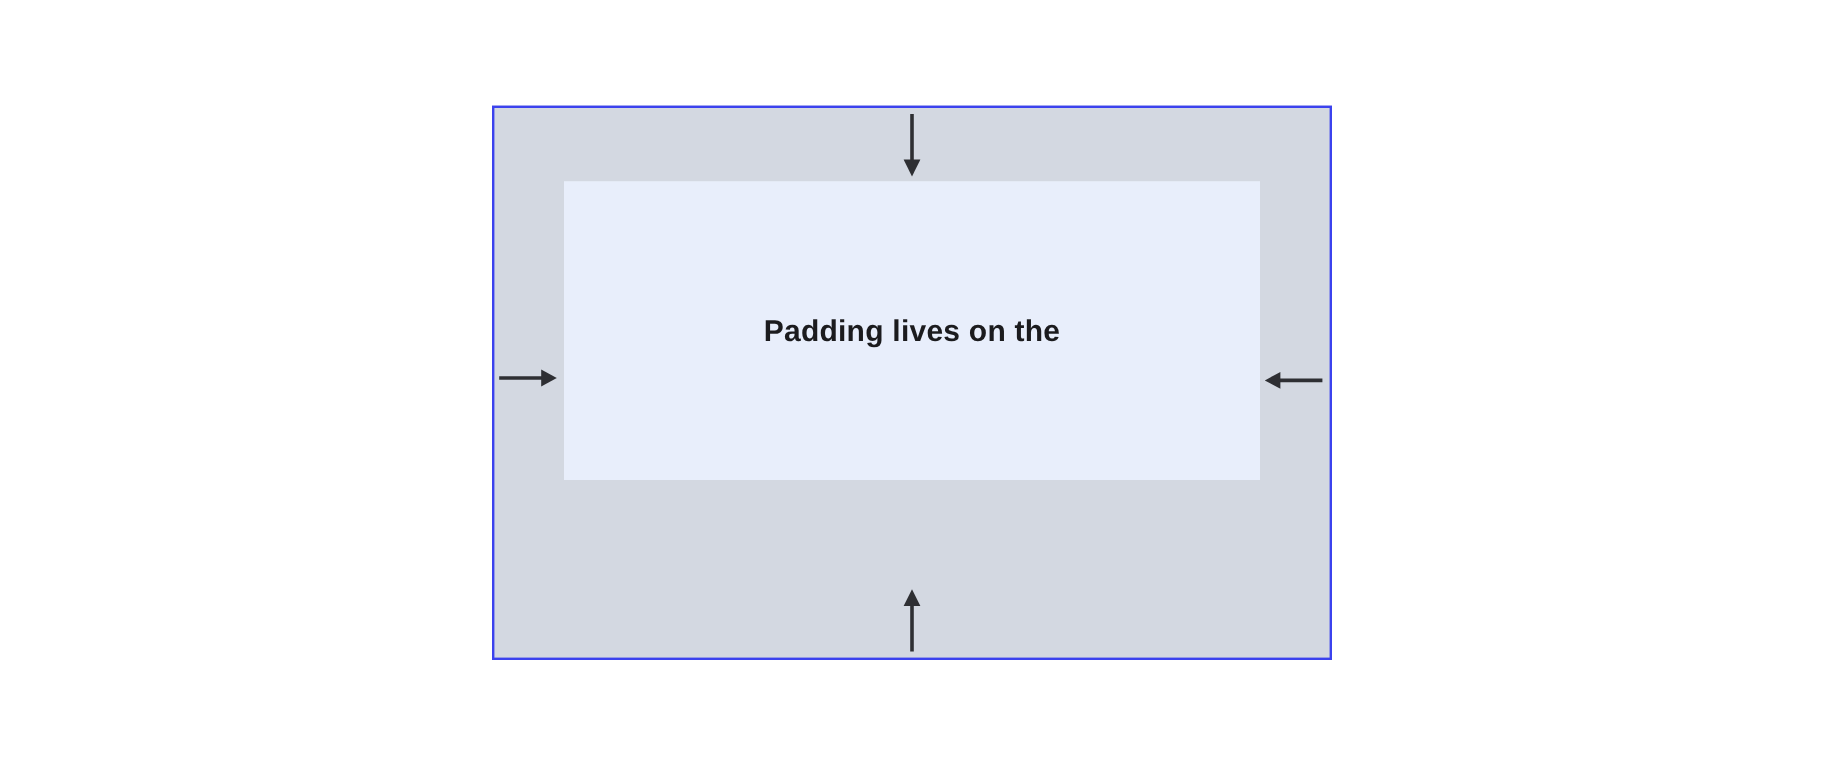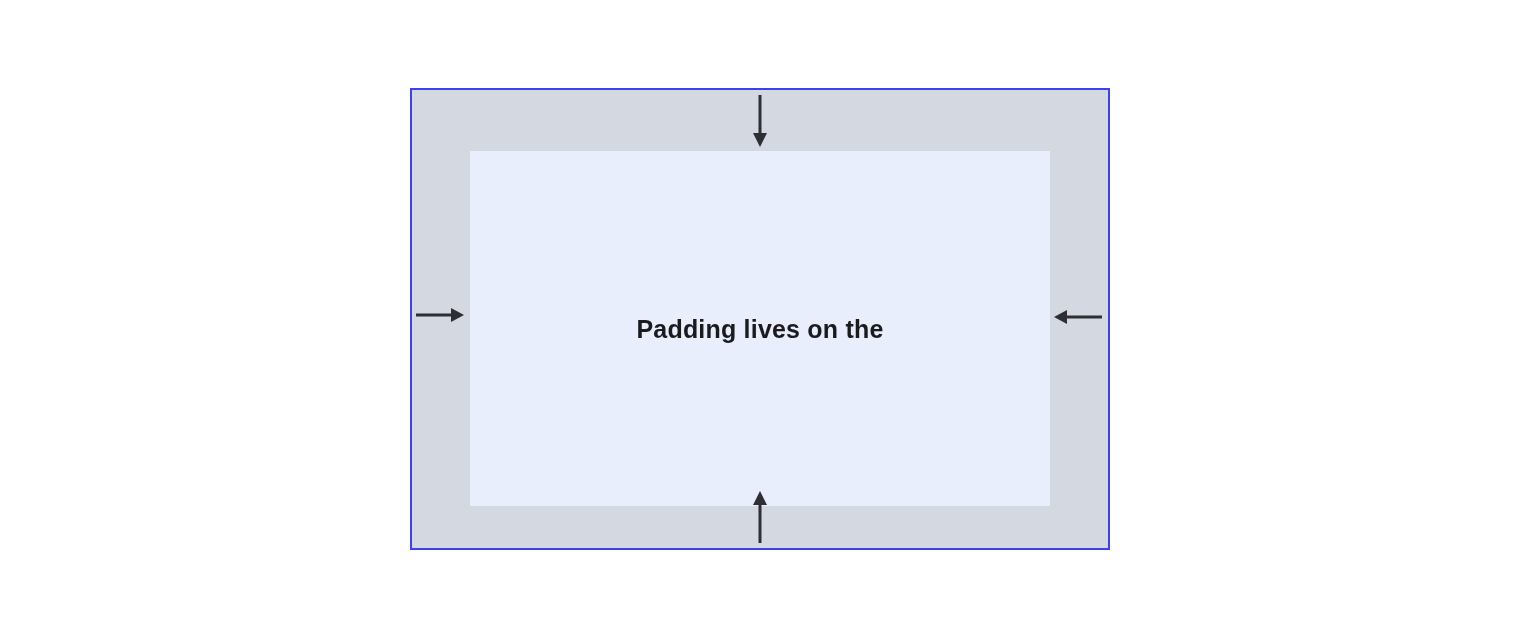--- a/index.html
+++ b/index.html
@@ -25,21 +25,21 @@
     height: 462px;
     box-sizing: border-box;
     border: 2px solid #3b42ee;
     background: #d3d8e1;
   }
   .inner-box {
     position: absolute;
     left: 470px;
     top: 151px;
     width: 580px;
-    height: 355px;
+    height: 249px;
     background: #e8eefb;
     display: flex;
     align-items: center;
     justify-content: center;
   }
   .caption {
     text-align: left;
     font-weight: 700;
     font-size: 25px;
     line-height: 32px;

